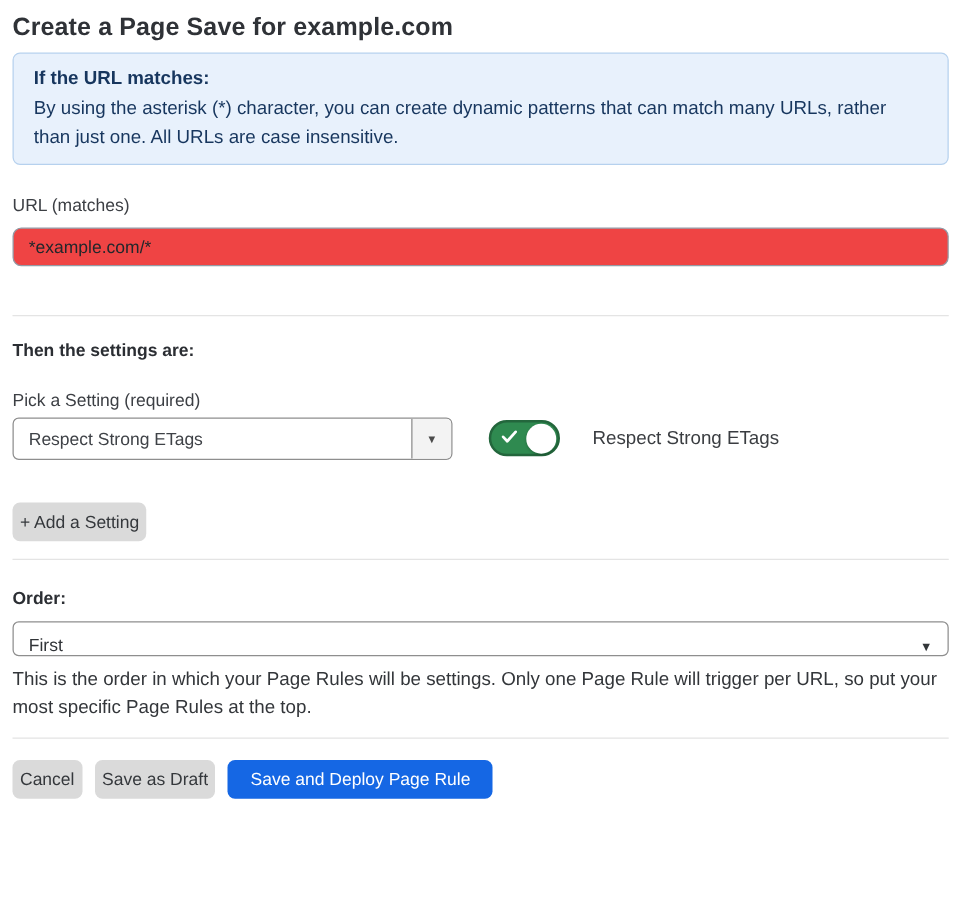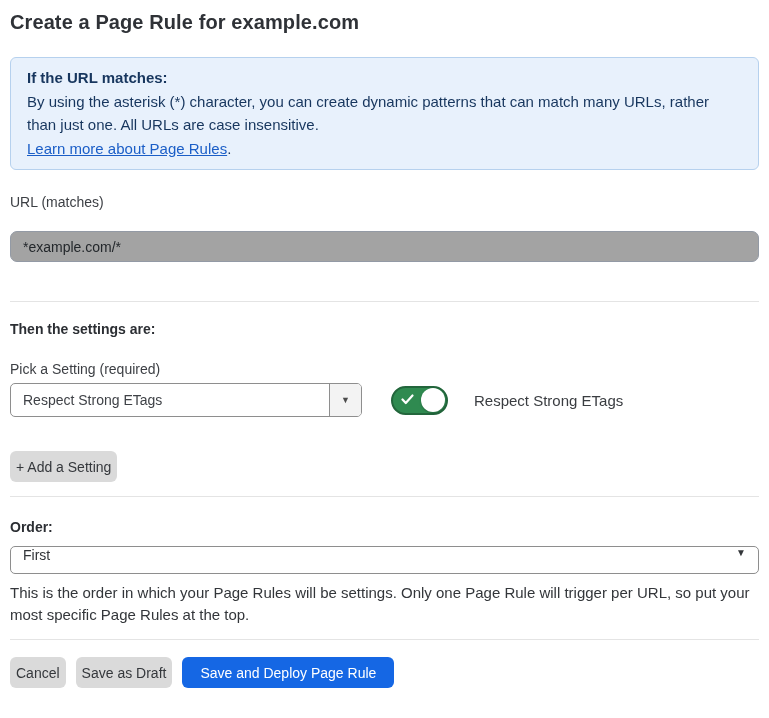--- a/index.html
+++ b/index.html
@@ -15,21 +15,21 @@
 
   .page-title {
     margin-top: 11px;
     font-size: 20px;
     font-weight: 700;
     color: #2f3237;
     letter-spacing: 0.1px;
   }
 
   .info-box {
-    margin-top: 23px;
+    margin-top: 8px;
     background: #e8f1fc;
     border: 1px solid #b6d1ee;
     border-radius: 6px;
     padding: 8px 20px 9px 16px;
     color: #17365e;
     font-size: 15px;
     line-height: 23.5px;
   }
   .info-box .info-heading { font-weight: 700; }
   .info-box a {
@@ -39,24 +39,24 @@
   }
 
   .field-label {
     display: block;
     margin-top: 24px;
     font-size: 14px;
     color: #3c3f44;
   }
 
   .url-input {
-    margin-top: 21px;
+    margin-top: 10px;
     width: 100%;
     height: 31px;
-    background: #a3a3a3;
+    background: #ef4444;
     border: 1px solid #939aa5;
     border-radius: 7px;
     padding: 0 12px;
     font-family: "Liberation Sans", "DejaVu Sans", sans-serif;
     font-size: 14px;
     color: #23272b;
     outline: none;
   }
 
   .divider {
@@ -166,21 +166,21 @@
   .add-setting-btn { margin-top: 34px; }
 
   .order-select {
     margin-top: 11px;
     width: 100%;
     height: 28px;
     border: 1px solid #8e8e8e;
     border-radius: 5px;
     background: #ffffff;
     display: flex;
-    align-items: flex-start;
+    align-items: flex-end;
     padding: 0 12px;
     font-size: 14px;
     color: #303337;
     cursor: pointer;
   }
   .order-select .grow { flex: 1; }
   .order-select .chevron {
     font-size: 10px;
     color: #333639;
   }
@@ -203,26 +203,25 @@
     background: #1567e4;
     color: #ffffff;
     padding: 0 18px;
   }
 </style>
 </head>
 <body>
 
 <div class="container">
 
-  <h1 class="page-title">Create a Page Rule for example.com</h1>
+  <h1 class="page-title">Create a Page Save for example.com</h1>
 
   <div class="info-box">
     <div class="info-heading">If the URL matches:</div>
     <div class="info-body">By using the asterisk (*) character, you can create dynamic patterns that can match many URLs, rather than just one. All URLs are case insensitive.</div>
-    <div><a href="#">Learn more about Page Rules</a><span>.</span></div>
   </div>
 
   <label class="field-label">URL (matches)</label>
   <input class="url-input" type="text" value="*example.com/*" style="">
 
   <hr class="divider divider-1">
 
   <h2 class="section-heading">Then the settings are:</h2>
 
   <label class="field-label">Pick a Setting (required)</label>

